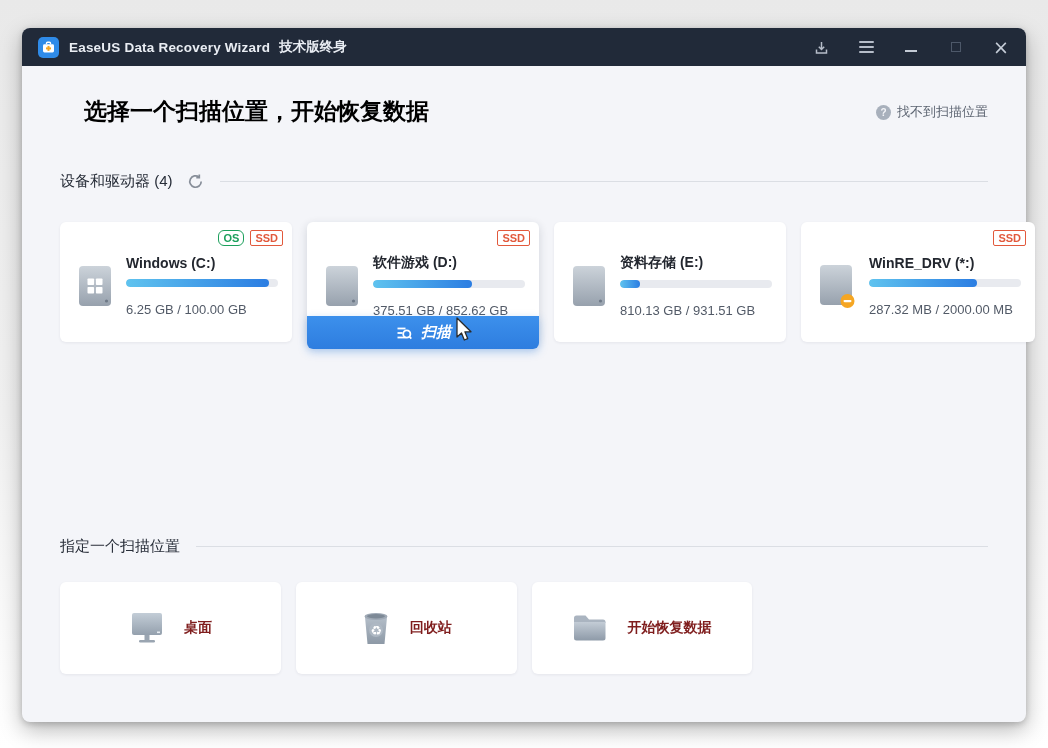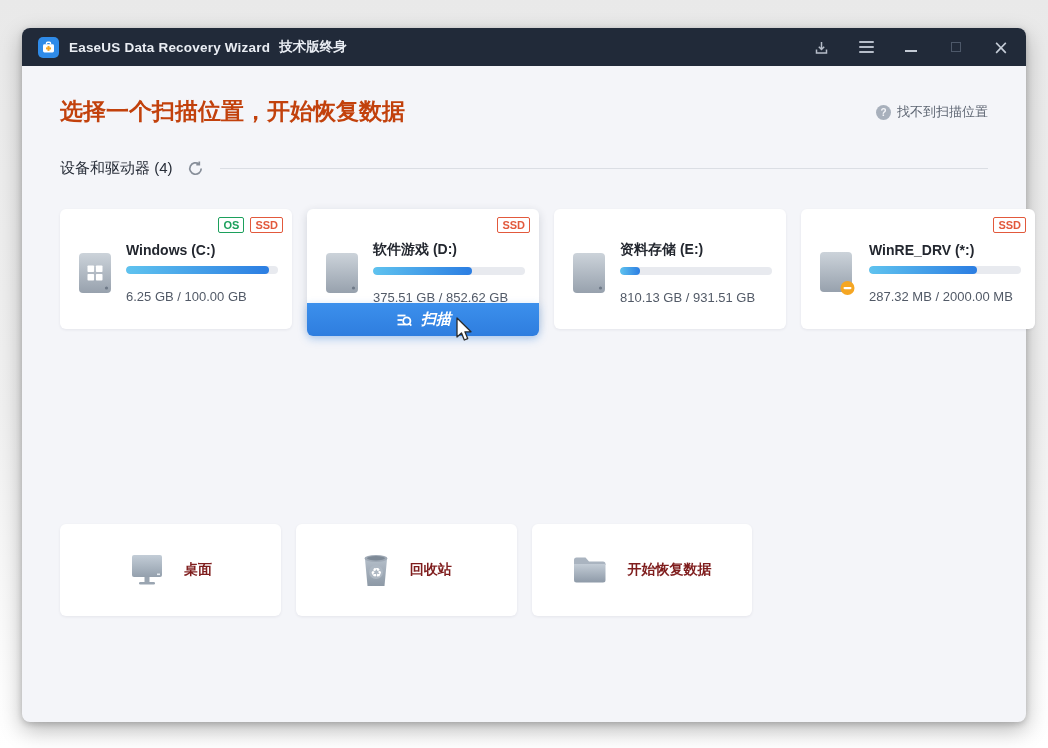--- a/index.html
+++ b/index.html
@@ -30,46 +30,46 @@
   .tb-ic { display:flex; align-items:center; justify-content:center; width:18px; height:18px; cursor:default; }
   .hamburger { display:flex; flex-direction:column; gap:3px; }
   .hamburger span { width:15px; height:2px; background:#b6bdc9; border-radius:1px; }
   .minimize-bar { width:12px; height:2px; background:#c3cad5; margin-top:8px; }
   .maximize-box { width:10px; height:10px; border:1.5px solid #4d5869; }
   .close-x { color:#c6cdd8; font-size:19px; line-height:18px; font-family:"DejaVu Sans",sans-serif; }
 
   
   .content { height:656px; padding:0 38px; position:relative; border-radius:0 0 8px 8px; }
   .heading-row { padding-top:30px; display:flex; align-items:flex-start; justify-content:space-between; }
-  .page-title { font-size:23px; font-weight:600; color:#c2410c; line-height:30px; }
+  .page-title { font-size:23px; font-weight:600; color:#000000; line-height:30px;margin-left:24px; }
   .help-link { display:flex; align-items:center; gap:6px; margin-top:7px; cursor:pointer; }
   .help-icon {
     width:15px; height:15px; border-radius:50%; background:#a8b0bc; color:#f4f5f9;
     font-size:10px; font-weight:700; display:flex; align-items:center; justify-content:center;
   }
   .help-text { font-size:13px; color:#5d6572; }
 
-  .section-row { display:flex; align-items:center; margin-top:33px; }
+  .section-row { display:flex; align-items:center; margin-top:46px; }
   .section-label { font-size:15px; color:#272d38; }
   .refresh-btn { margin-left:14px; display:flex; align-items:center; cursor:pointer; }
   .divider { flex:1; height:1px; background:#dbdee4; margin-left:16px; }
 
   .cards-grid { display:grid; grid-template-columns:repeat(4,1fr); gap:15px; margin-top:31px; }
 
   .drive-card {
     background:#fff; border-radius:6px; height:120px; position:relative;
     box-shadow:0 1px 3px rgba(25,35,55,.07); cursor:pointer;
   }
   .drive-card.hovered { box-shadow:0 3px 10px rgba(25,35,55,.16); }
   .badges { position:absolute; top:8px; right:9px; display:flex; gap:6px; }
   .badge {
     font-size:11px; font-weight:700; line-height:14px; padding:0 4px;
     border-radius:2px; border:1px solid; background:#fff;
   }
-  .badge.os  { color:#1ca05c; border-color:#1ca05c; }
+  .badge.os  { color:#1ca05c; border-color:#1ca05c;border-radius:6px; }
   .badge.ssd { color:#e2593c; border-color:#e2593c; }
   .drive-body { display:flex; align-items:center; height:100%; padding:8px 14px 0 17px; }
   .drive-info { margin-left:13px; min-width:0; }
   .drive-name { font-size:14px; font-weight:700; color:#23272f; margin-bottom:8px; white-space:nowrap; }
   .progress-track { width:152px; height:8px; border-radius:4px; background:#e8eaef; overflow:hidden; }
   .progress-fill { height:100%; border-radius:4px; background:linear-gradient(90deg,#5fc3ef 0%,#2b7de2 100%); }
   .drive-size { font-size:13px; color:#525a67; margin-top:15px; white-space:nowrap; }
 
   .scan-btn {
     position:absolute; left:0; right:0; top:94px; height:33px;
@@ -265,20 +265,24 @@
             <div class="progress-track">
               <div class="progress-fill" style="width: 71%;"></div>
             </div>
             <div class="drive-size">287.32 MB / 2000.00 MB</div>
           </div>
         </div>
       </div>
     </div>
 
     <div class="locations-section">
+      <div class="section-row" style="margin-top:0;">
+        <span class="section-label">指定一个扫描位置</span>
+        <span class="divider"></span>
+      </div>
 
       <div class="loc-grid">
 
         <div class="loc-card">
           <svg width="36" height="34" viewBox="0 0 36 34">
             <defs>
                 <linearGradient id="mg" x1="0" y1="0" x2="0" y2="1">
               <stop offset="0" stop-color="#c3cdd7"></stop>
                   <stop offset="1" stop-color="#94a0ad"></stop>
                 </linearGradient>

